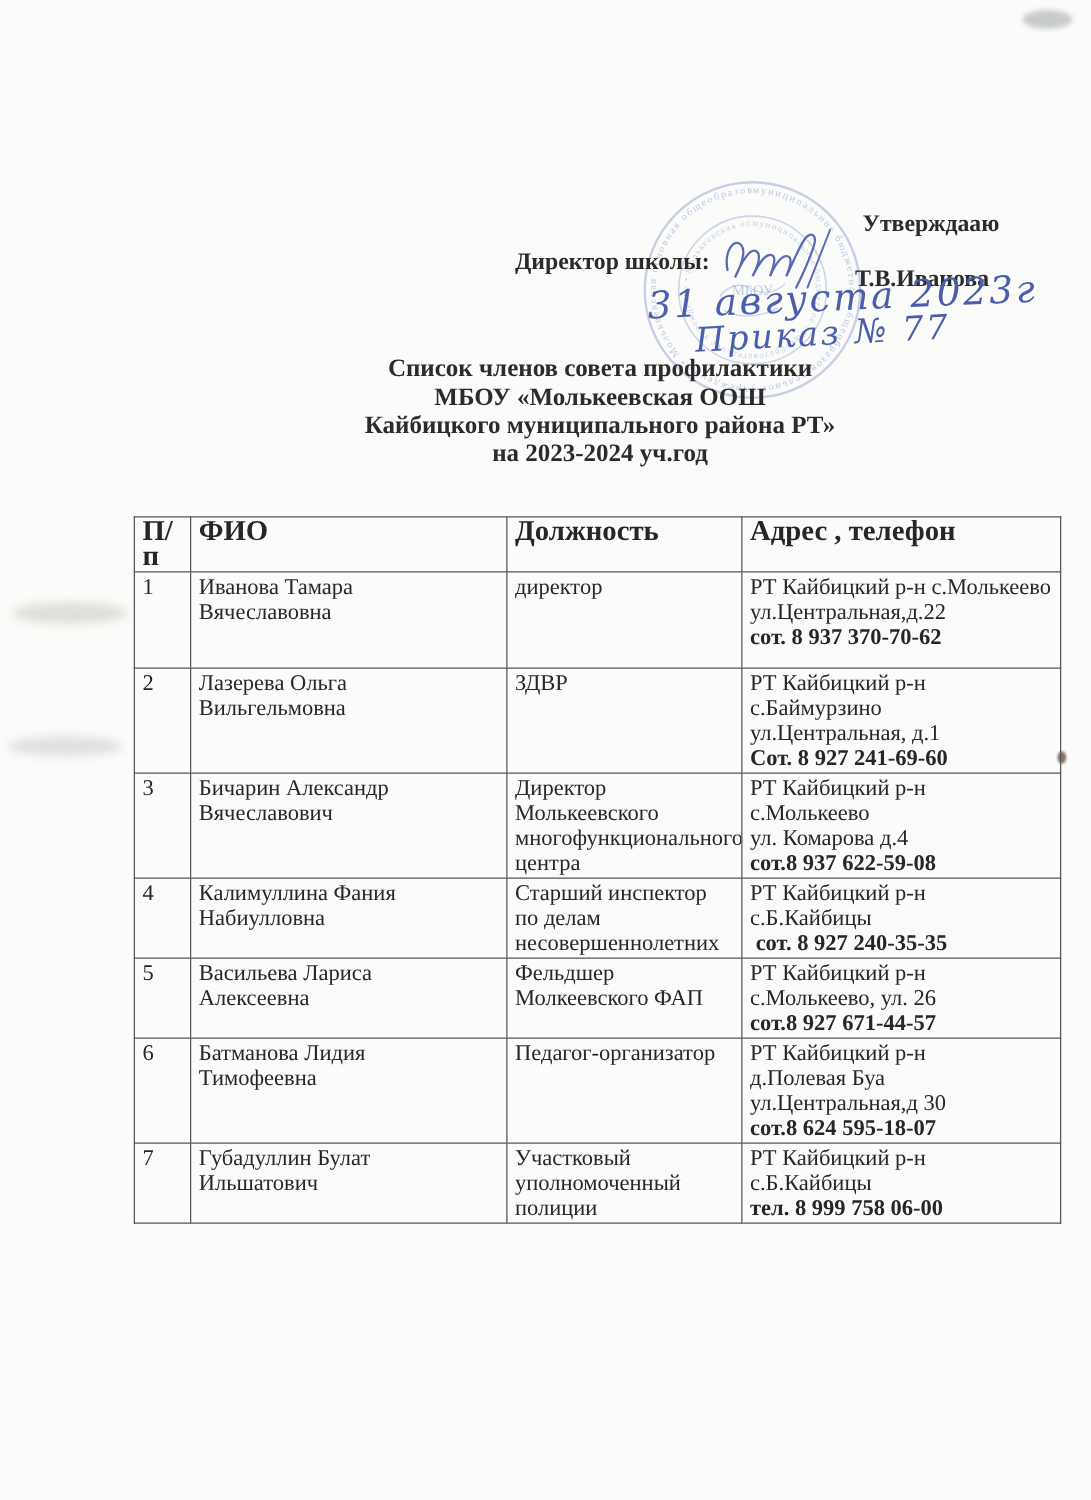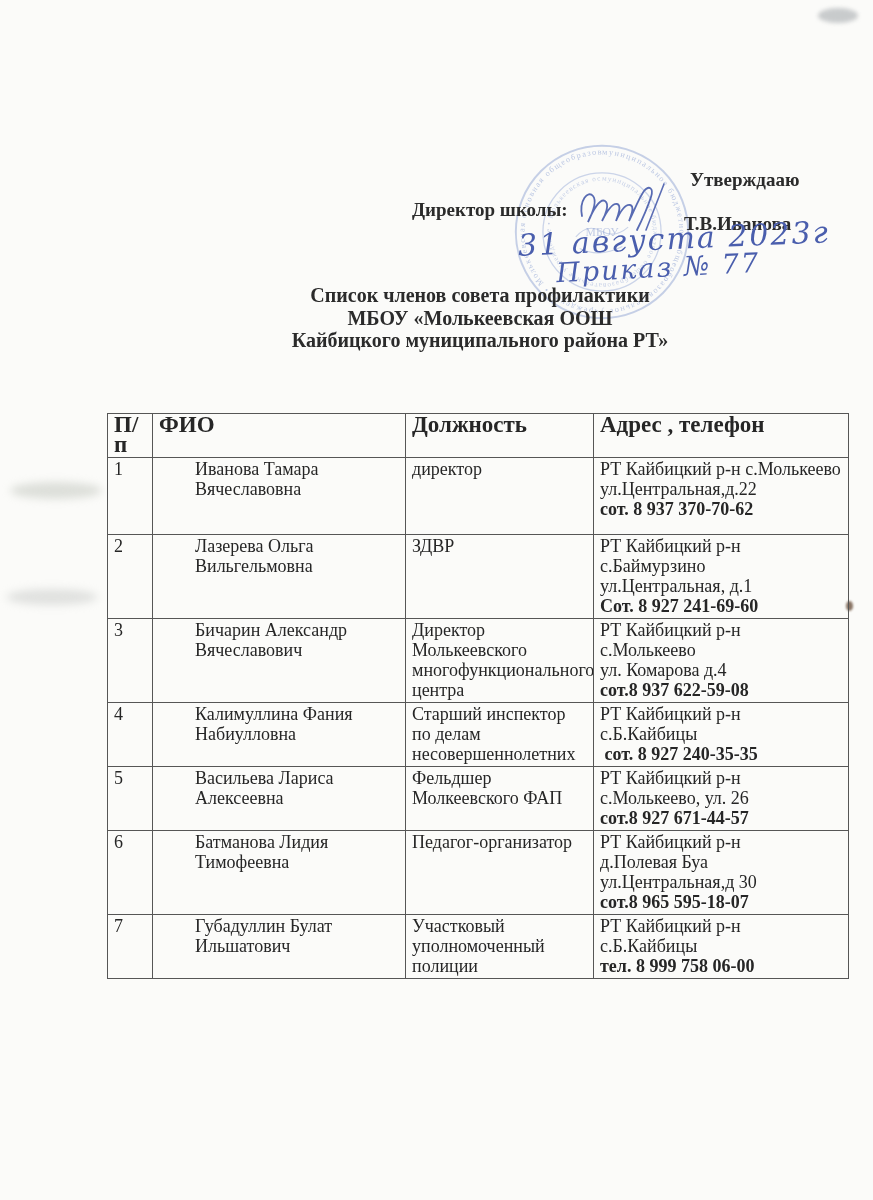--- a/index.html
+++ b/index.html
@@ -57,21 +57,21 @@
   col.c-pos{width:188px;}
   col.c-addr{width:255px;}
   thead tr{height:26px;}
   tbody tr:nth-child(1){height:77px;}
   tbody tr:nth-child(2){height:79px;}
   tbody tr:nth-child(3){height:78px;}
   tbody tr:nth-child(4){height:59px;}
   tbody tr:nth-child(5){height:59px;}
   tbody tr:nth-child(6){height:78px;}
   tbody tr:nth-child(7){height:60px;}
-  .fio-text{max-width:205px;margin-left:36px;}
+  .fio-text{max-width:205px;}
   .addr-line{white-space:nowrap;}
   .phone-line{font-weight:bold;white-space:nowrap;}
   
   .smudge{position:absolute;border-radius:50%;filter:blur(4px);}
   .smudge-a{left:10px;top:482px;width:92px;height:17px;background:#c4c8c0;opacity:.55;}
   .smudge-b{left:6px;top:589px;width:92px;height:16px;background:#c6c8c6;opacity:.5;}
   .smudge-top{left:818px;top:8px;width:40px;height:15px;background:#aeb2b5;opacity:.65;filter:blur(2px);}
   .speck{position:absolute;left:846px;top:601px;width:7px;height:10px;background:#6d5340;border-radius:50%;filter:blur(1px);opacity:.8;}
 </style>
 </head>
@@ -110,20 +110,21 @@
   </svg>
 
   <div class="director-name">Т.В.Иванова</div>
   <div class="hand hand-date">31 августа 2023г</div>
   <div class="hand hand-order">Приказ № 77</div>
 
   <div class="title-block">
     <div>Список членов совета профилактики</div>
     <div>МБОУ «Молькеевская ООШ</div>
     <div>Кайбицкого муниципального района РТ»</div>
+    <div>на 2023-2024 уч.год</div>
   </div>
 
   <table class="members">
     <colgroup>
       <col class="c-num">
         <col class="c-fio">
         <col class="c-pos">
         <col class="c-addr">
     </colgroup>
     <thead>
@@ -205,21 +206,21 @@
     <tr>
       <td>6</td>
       <td>
             <div class="fio-text">Батманова Лидия Тимофеевна</div>
           </td>
       <td>Педагог-организатор</td>
       <td>
             <div class="addr-line">РТ Кайбицкий р-н</div>
             <div class="addr-line">д.Полевая Буа</div>
             <div class="addr-line">ул.Центральная,д 30</div>
-            <div class="phone-line">сот.8 965 595-18-07</div>
+            <div class="phone-line">сот.8 624 595-18-07</div>
           </td>
     </tr>
 
     <tr>
       <td>7</td>
       <td>
             <div class="fio-text">Губадуллин Булат Ильшатович</div>
           </td>
       <td>Участковый уполномоченный полиции</td>
       <td>

